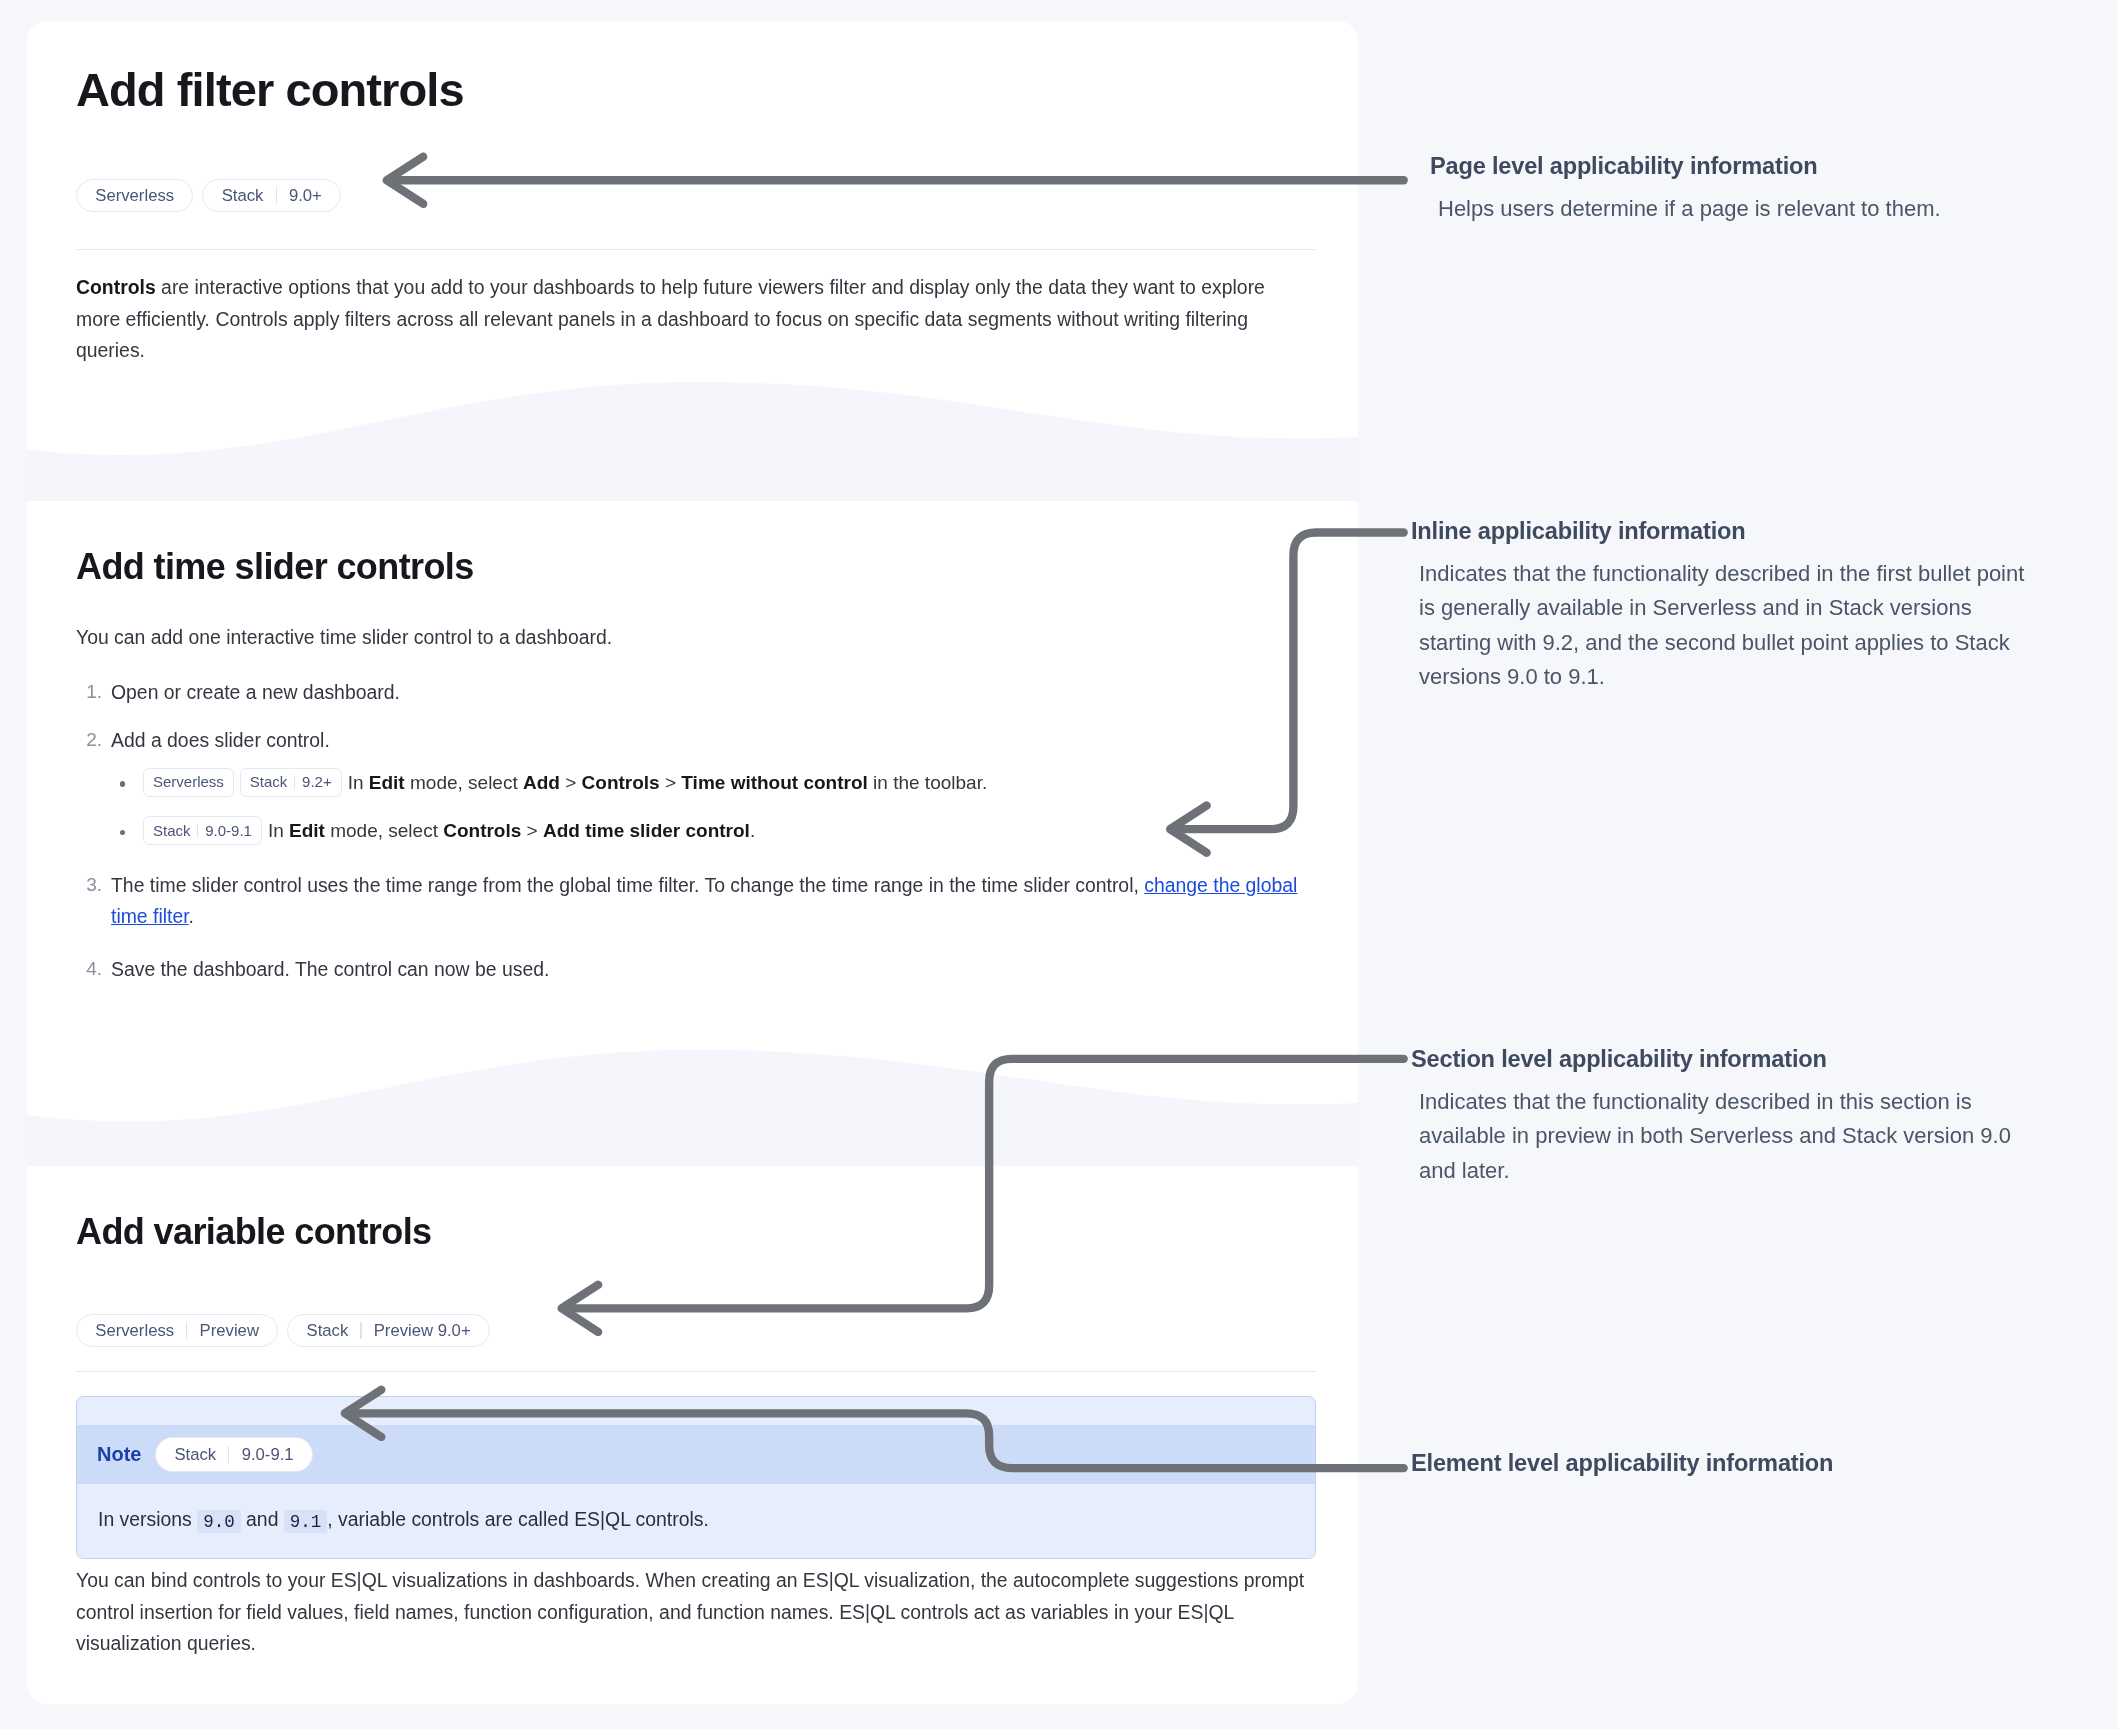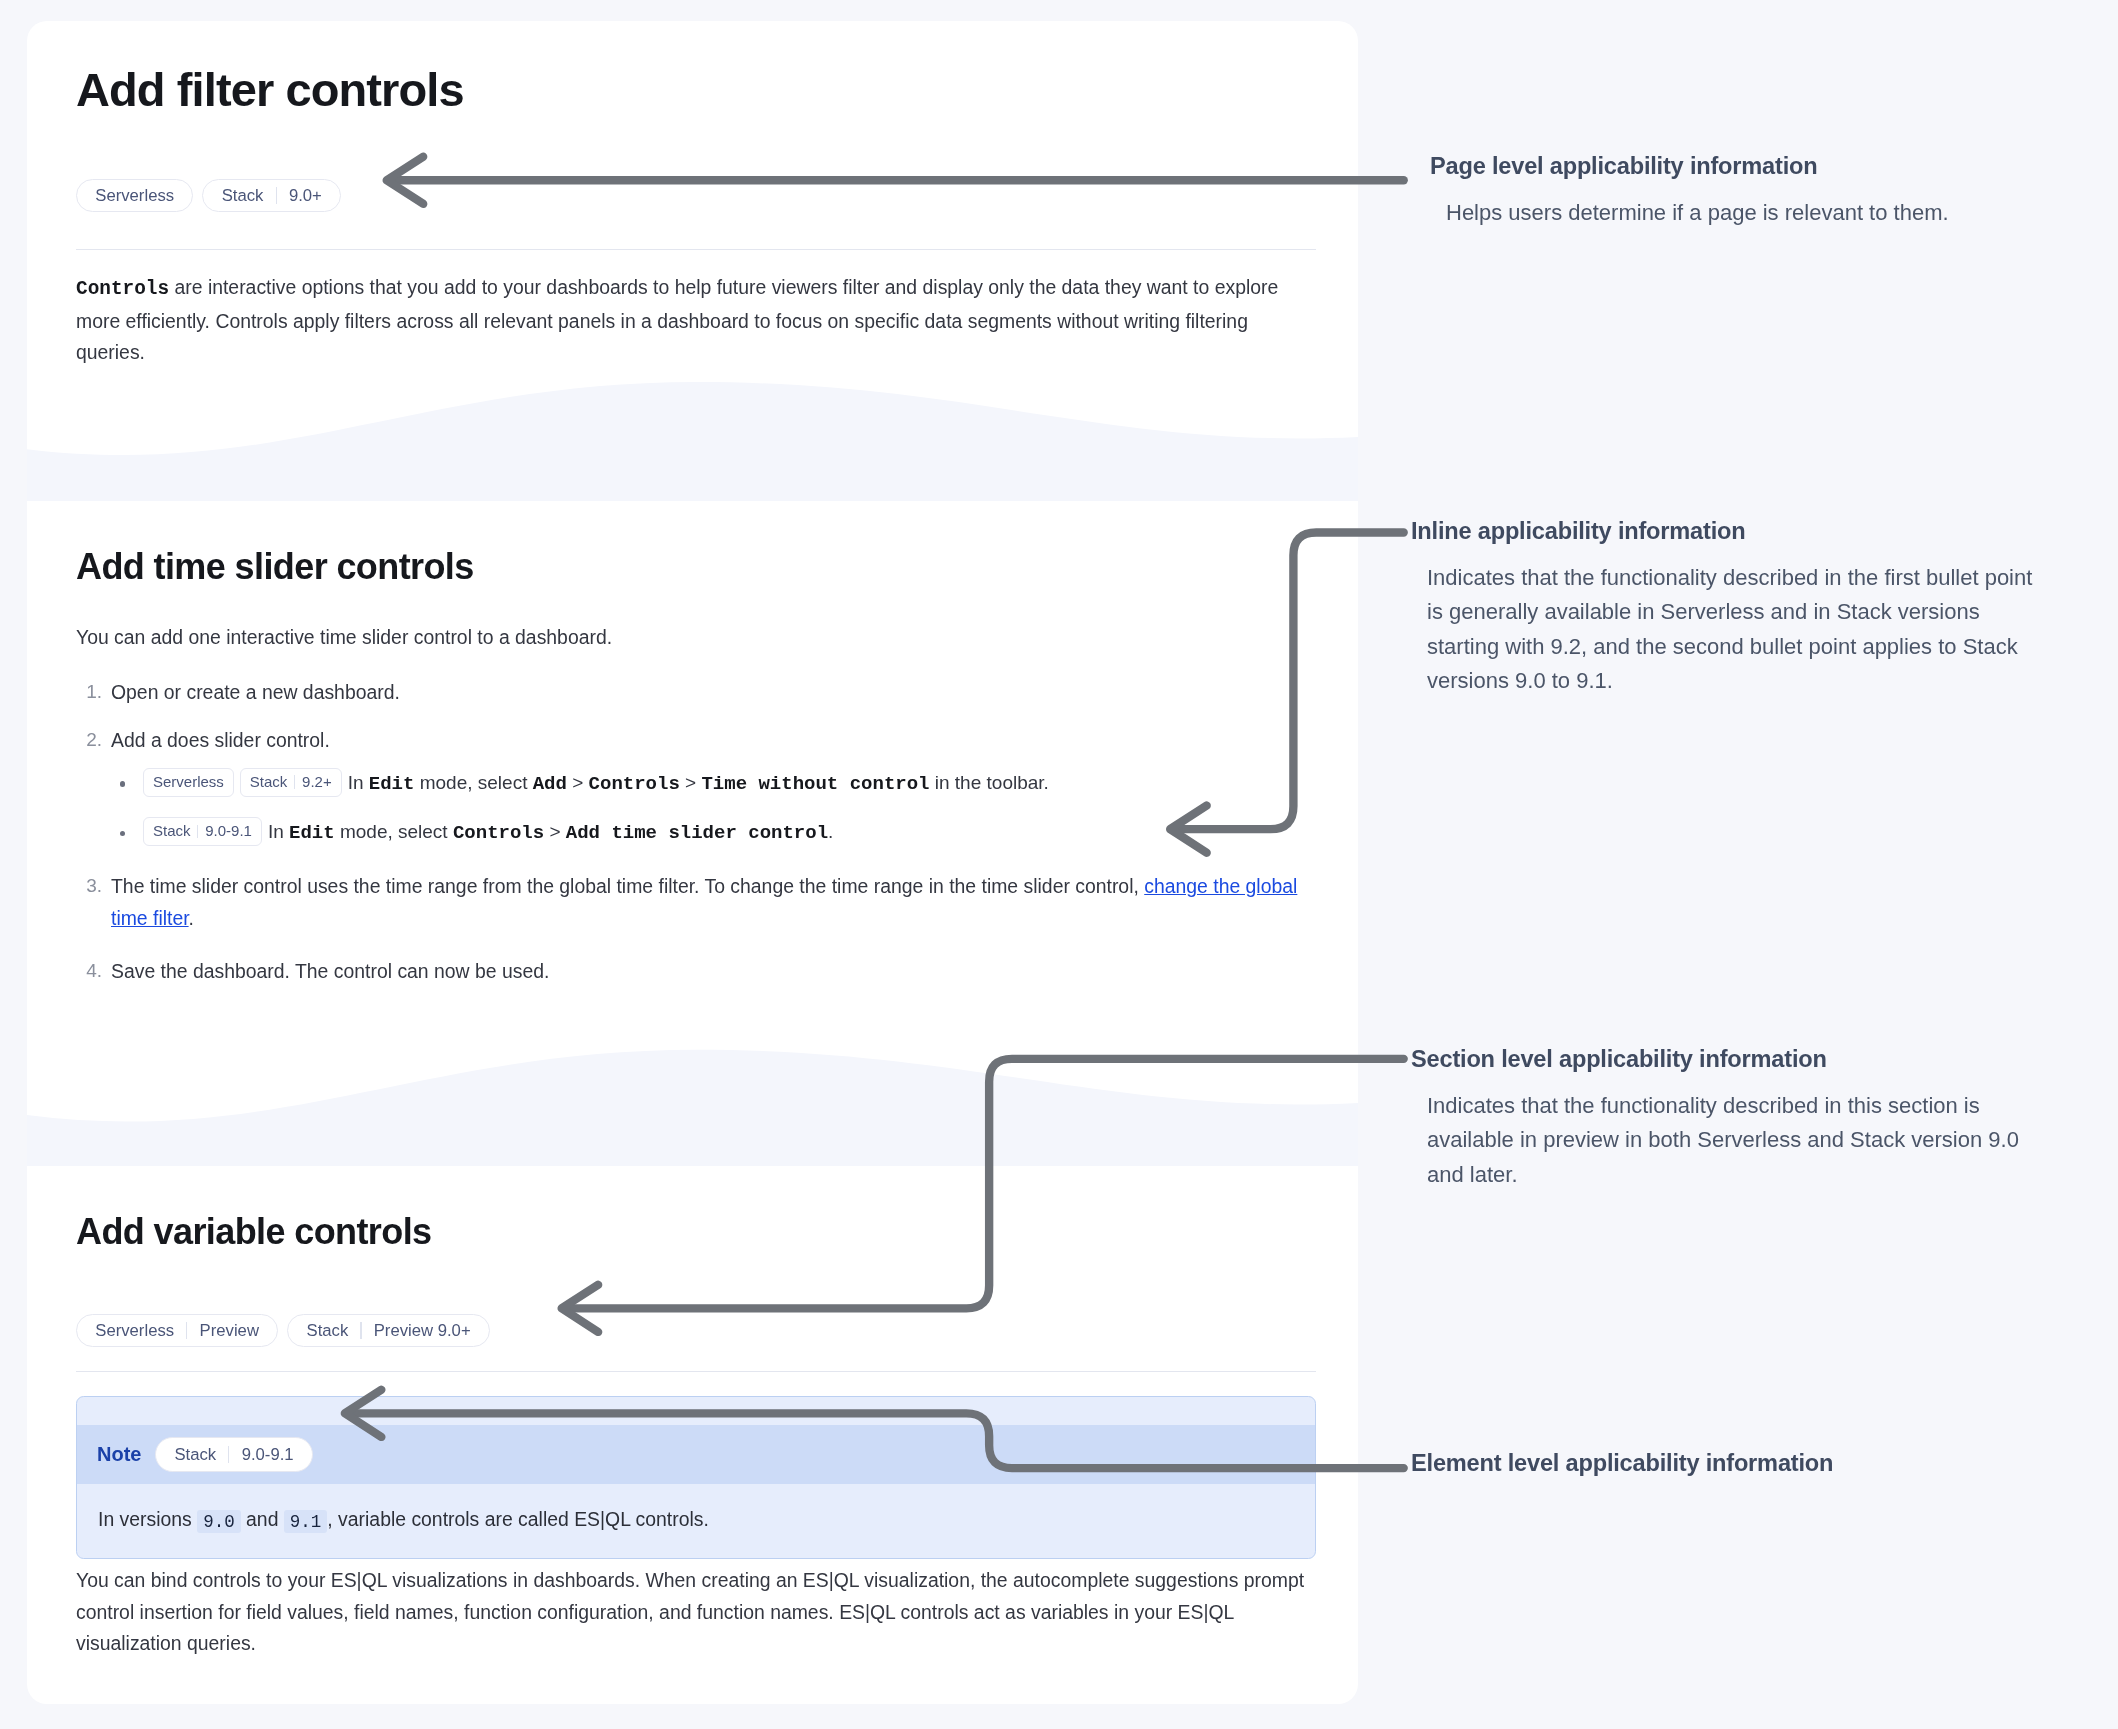--- a/index.html
+++ b/index.html
@@ -43,21 +43,21 @@
     position: absolute; left: 49px;
     font-size: 36px; line-height: 1.15;
     font-weight: 700; letter-spacing: -0.6px;
     color: #16181d;
   }
   .body-text {
     position: absolute; left: 49px;
     font-size: 19.4px; line-height: 1.63;
     color: #343741;
   }
-  .body-text b, .olist b, .blist b { font-weight: 700; color: #16181d; font-family: Liberation Mono, monospace; }
+  .body-text b, .olist b, .blist b { font-weight: 700; color: #16181d; }
   .doc-rule {
     position: absolute; left: 49px;
     height: 0.8px; background: #e3e6ef;
   }
 
   
   .pill-row { position:absolute; display:flex; gap: 9px; align-items:center; }
   .pill {
     display:inline-flex; align-items:center;
     border: 1.1px solid #e6e8f1;
@@ -128,21 +128,21 @@
   }
 
   
   .anno { position: absolute; width: 639px; }
   .anno h3 {
     margin:0 0 12px 0;
     font-size: 23.6px; font-weight: 700; letter-spacing:-0.2px;
     color: #3f4a60; line-height: 1.2;
   }
   .anno p {
-    margin:16px; font-size: 22px; line-height: 1.55; color: #4b5568;
+    margin:8px; font-size: 22px; line-height: 1.55; color: #4b5568;
   }
 
   
   #connectors { position:absolute; left:0; top:0; width:2119px; height:1729px;
                 pointer-events:none; z-index: 5; }
 </style>
 </head>
 <body>
 
 <div id="page">

